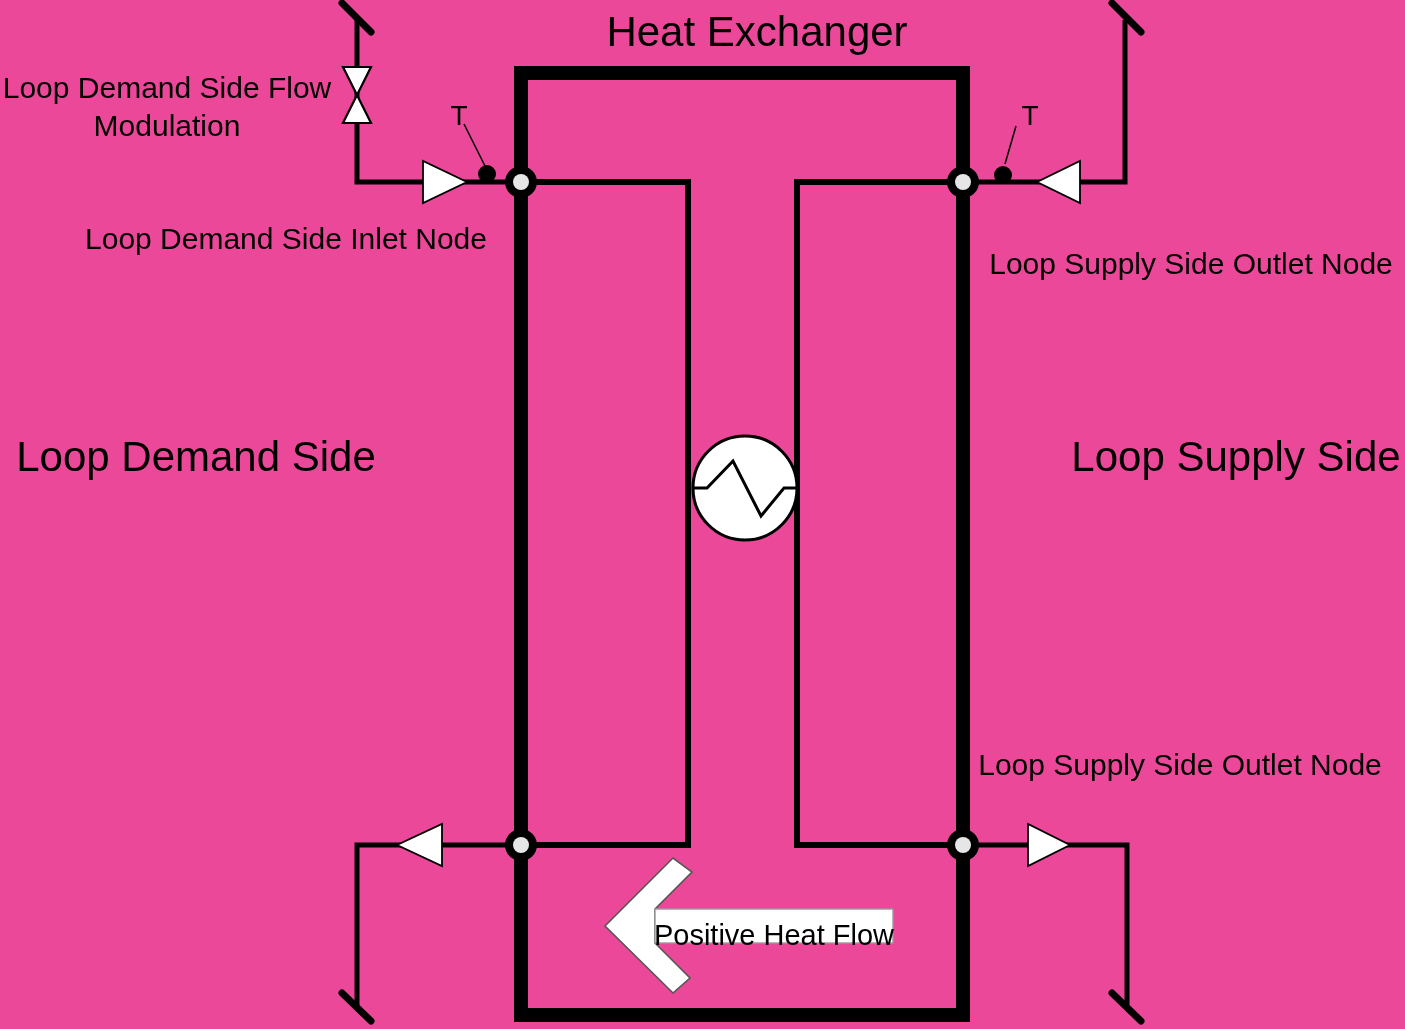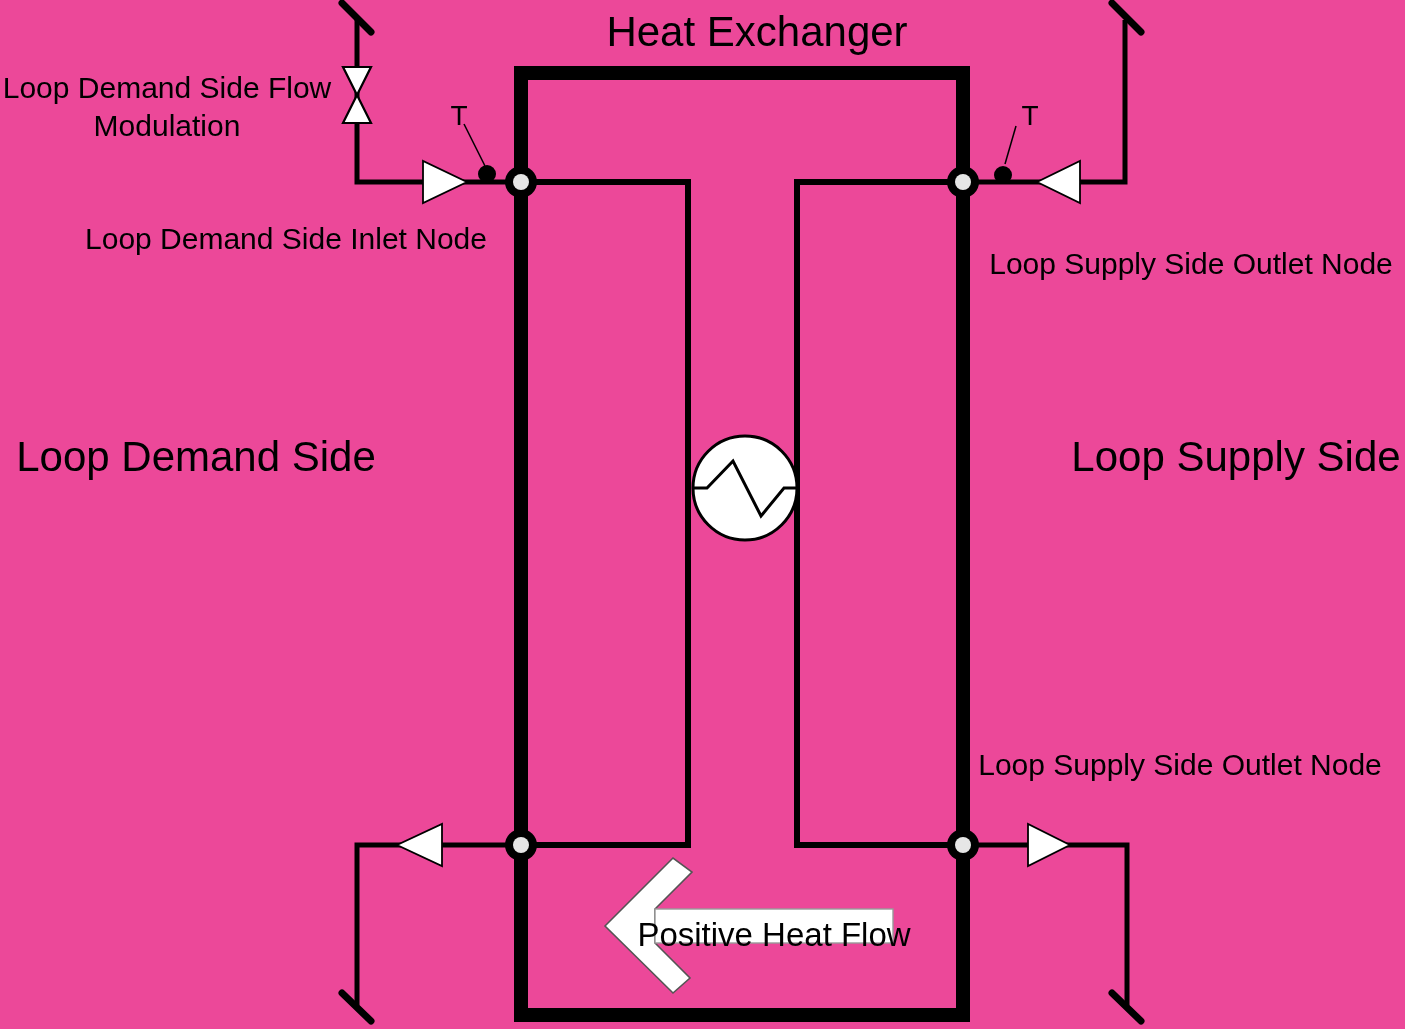--- a/index.html
+++ b/index.html
@@ -40,21 +40,21 @@
   }
   .lbl-heatflow {
     position: absolute;
     left: 655px;
     top: 909px;
     width: 238px;
     height: 52px;
     display: flex;
     align-items: center;
     justify-content: center;
-    font-size: 33px;
+    font-size: 29px;
     white-space: nowrap;
   }
 </style>
 </head>
 <body>
 
 <div id="stage">
 
   <svg id="schematic" width="1405" height="1029" viewBox="0 0 1405 1029" xmlns="http://www.w3.org/2000/svg">
 

